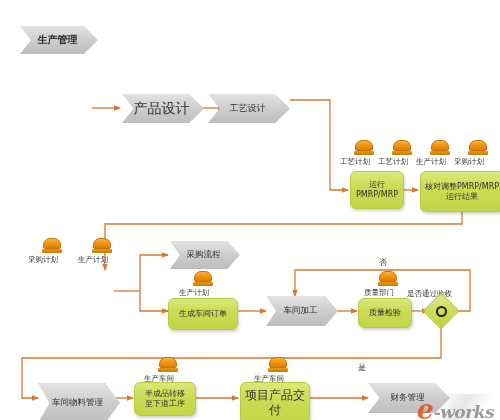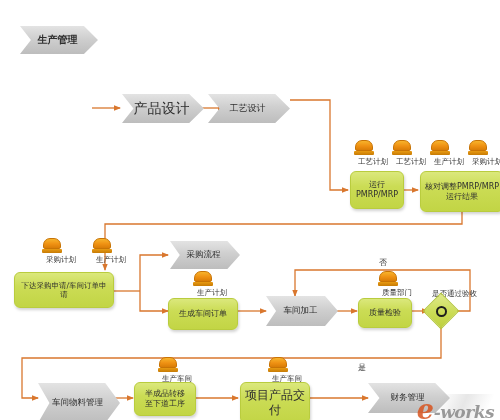--- a/index.html
+++ b/index.html
@@ -76,21 +76,21 @@
   }
   .dbicon .base {
     position: absolute;
     left: 0; bottom: 0;
     width: 20px; height: 4px;
     border-radius: 1px;
     background: linear-gradient(180deg, #e89a12 0%, #c77b05 100%);
   }
   .iconlbl {
     position: absolute;
-    text-align: right;
+    text-align: left;
     color: #343434;
     white-space: nowrap;
   }
 
   
   .diamond {
     position: absolute;
     width: 26px; height: 26px;
     background: linear-gradient(135deg, #dfe98a 0%, #cbdc55 55%, #bed03f 100%);
     transform: rotate(45deg);
@@ -239,23 +239,20 @@
       <div class="base"></div>
   </div>
   <div class="iconlbl" style="left:28px; top:247px; width:48px; font-size:7.5px;">采购计划</div>
 
   <div class="dbicon" style="left:92px; top:230px;">
     <div class="cap"></div>
       <div class="base"></div>
   </div>
   <div class="iconlbl" style="left:78px; top:247px; width:48px; font-size:7.5px;">生产计划</div>
 
-  <div class="gbox" style="left:14px; top:264px; width:100px; height:36px; font-size:7.5px;">
-    <span class="lbl">下达采购申请/车间订单申请</span>
-  </div>
 
   <div class="chev" style="left:170px; top:233px; width:70px; height:28px; font-size:8.5px;">
     <span class="lbl">采购流程</span>
   </div>
 
   <div class="dbicon" style="left:193px; top:263px;">
     <div class="cap"></div>
       <div class="base"></div>
   </div>
   <div class="iconlbl" style="left:179px; top:280px; width:48px; font-size:7.5px;">生产计划</div>

